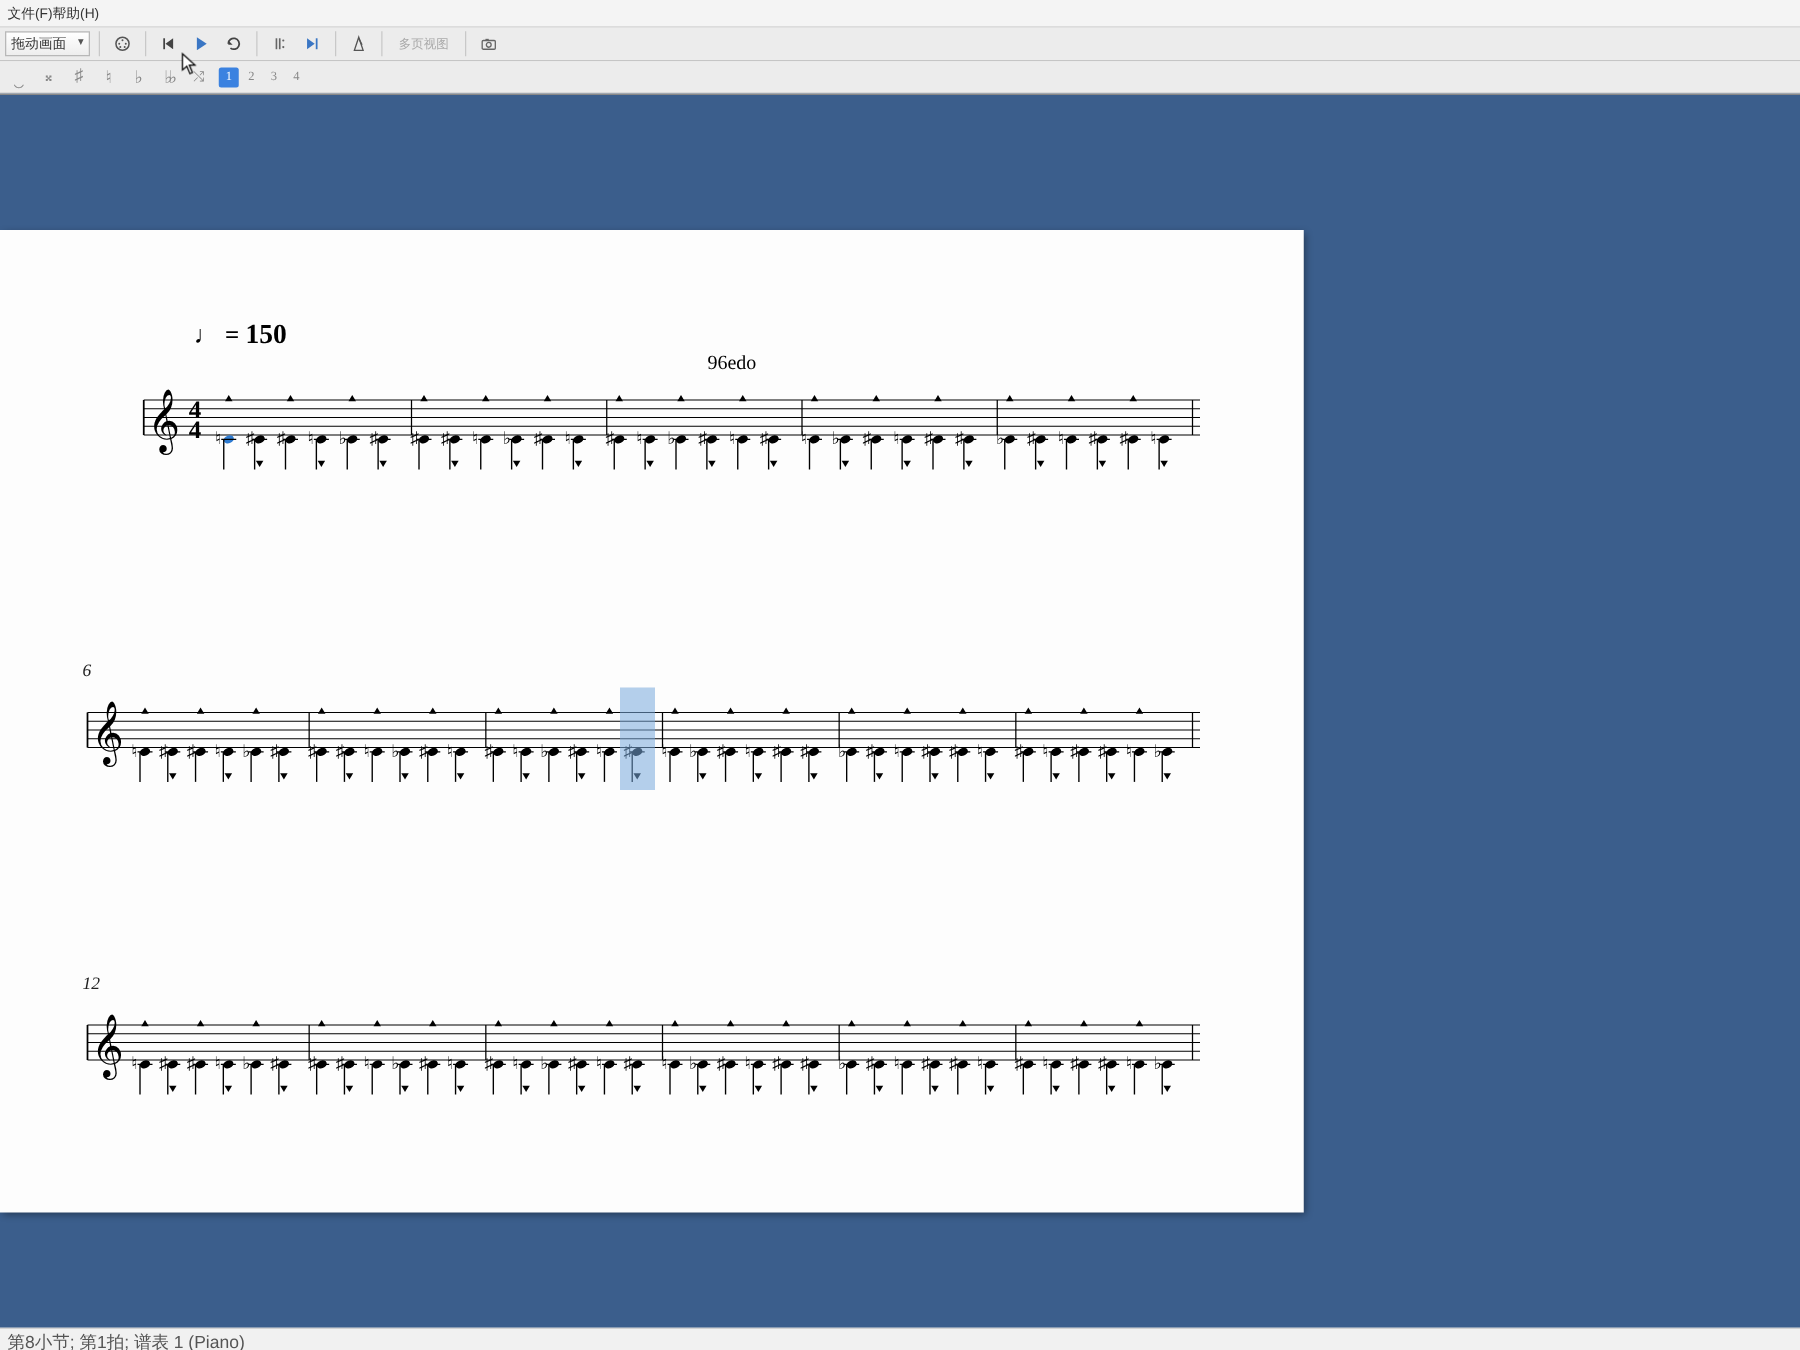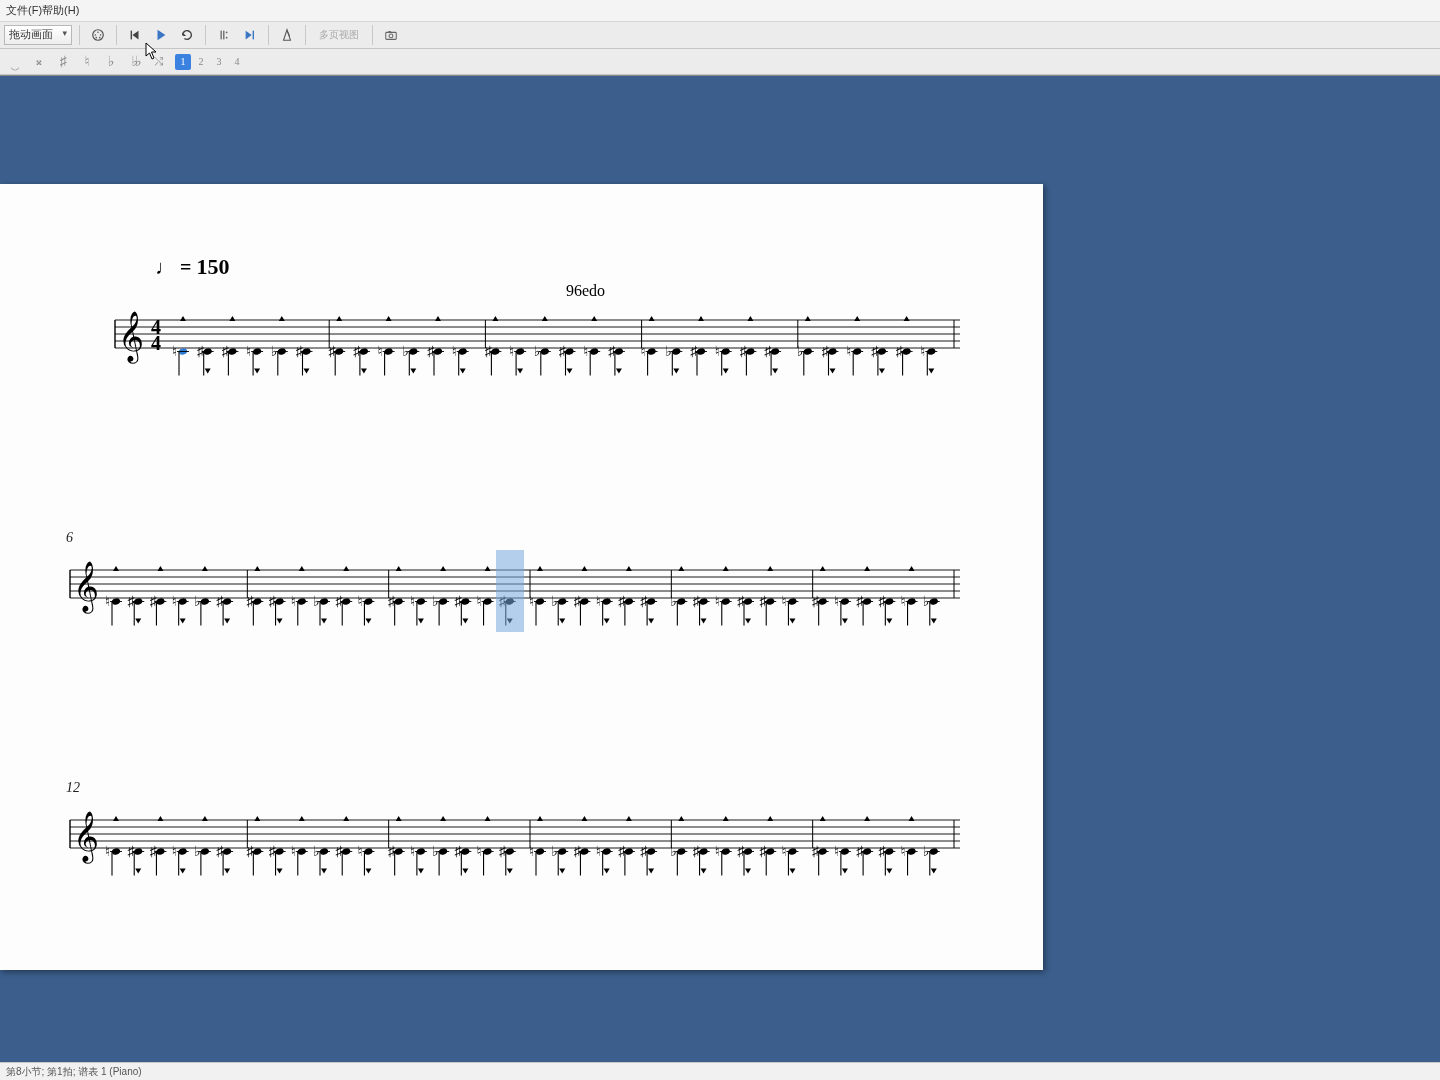--- a/index.html
+++ b/index.html
@@ -116,21 +116,21 @@
     position:absolute;
     background:rgba(120,170,220,.55);
     pointer-events:none;
   }
 
   
   .statusbar {
     height:18px;
     background:#f1f1f1;
     border-top:1px solid #c8c8c8;
-    font-size:10px;
+    font-size:14px;
     color:#555;
     padding:2px 6px;
   }
 
   
   .cursor {
     position:fixed;
     left:145px; top:42px;
     pointer-events:none;
     z-index:999;

